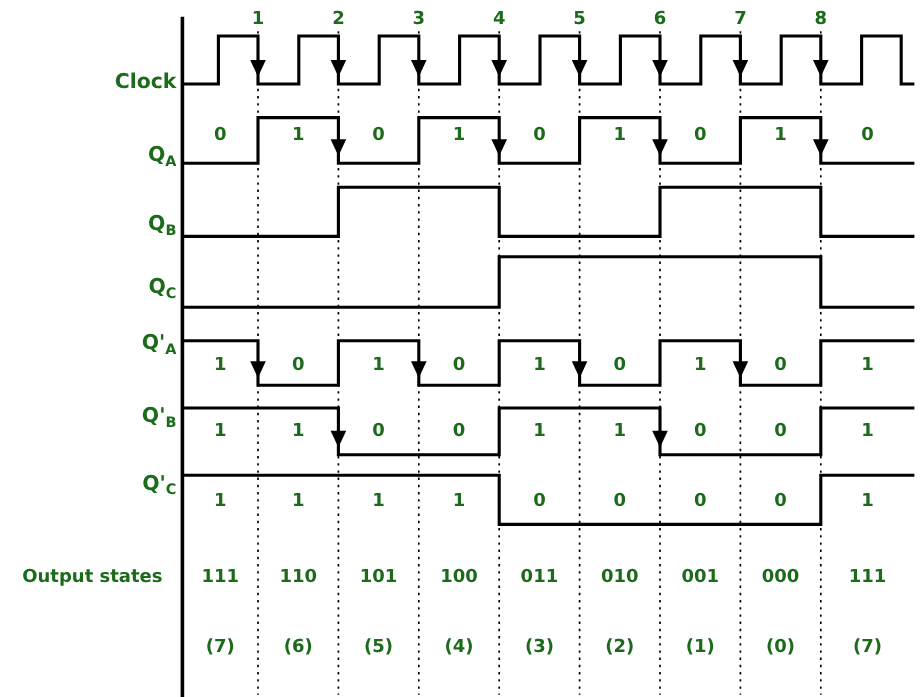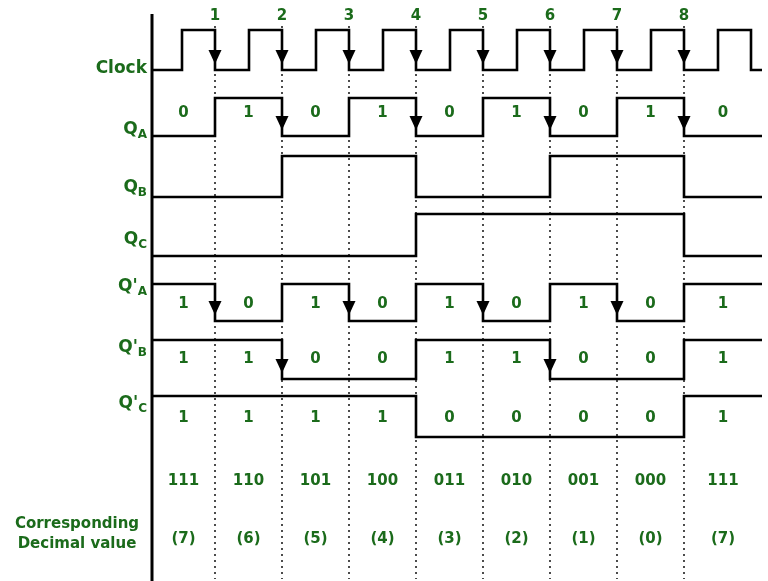--- a/index.html
+++ b/index.html
@@ -132,14 +132,14 @@
       <text x="183.5" y="543" text-anchor="middle" class="num">(7)</text>
       <text x="248.5" y="543" text-anchor="middle" class="num">(6)</text>
       <text x="315.5" y="543" text-anchor="middle" class="num">(5)</text>
       <text x="382.5" y="543" text-anchor="middle" class="num">(4)</text>
       <text x="449.5" y="543" text-anchor="middle" class="num">(3)</text>
       <text x="516.5" y="543" text-anchor="middle" class="num">(2)</text>
       <text x="583.5" y="543" text-anchor="middle" class="num">(1)</text>
       <text x="650.5" y="543" text-anchor="middle" class="num">(0)</text>
       <text x="723" y="543" text-anchor="middle" class="num">(7)</text>
     </svg>
-  <div id="dec-label" class="side-label">Corresponding Decimal value</div>
+  <div id="out-label" class="side-label">Output states</div>
 </div>
 
 </body></html>

